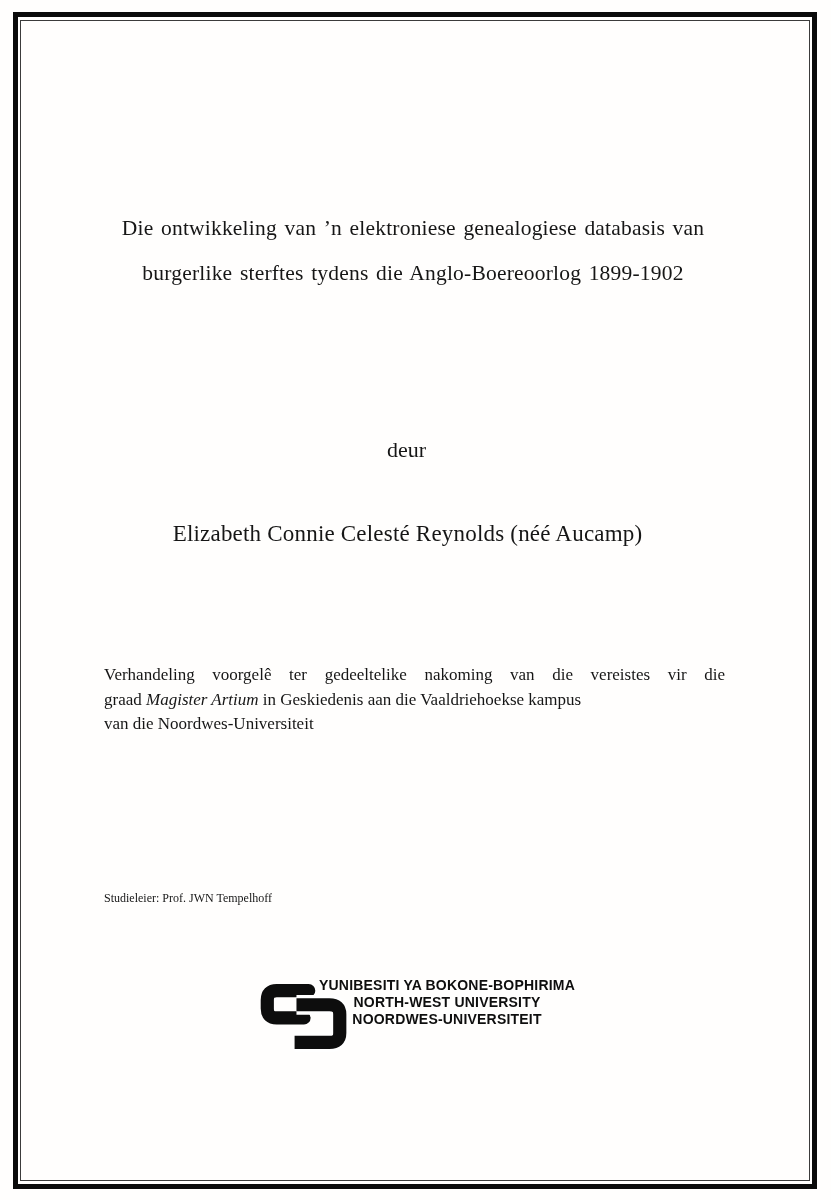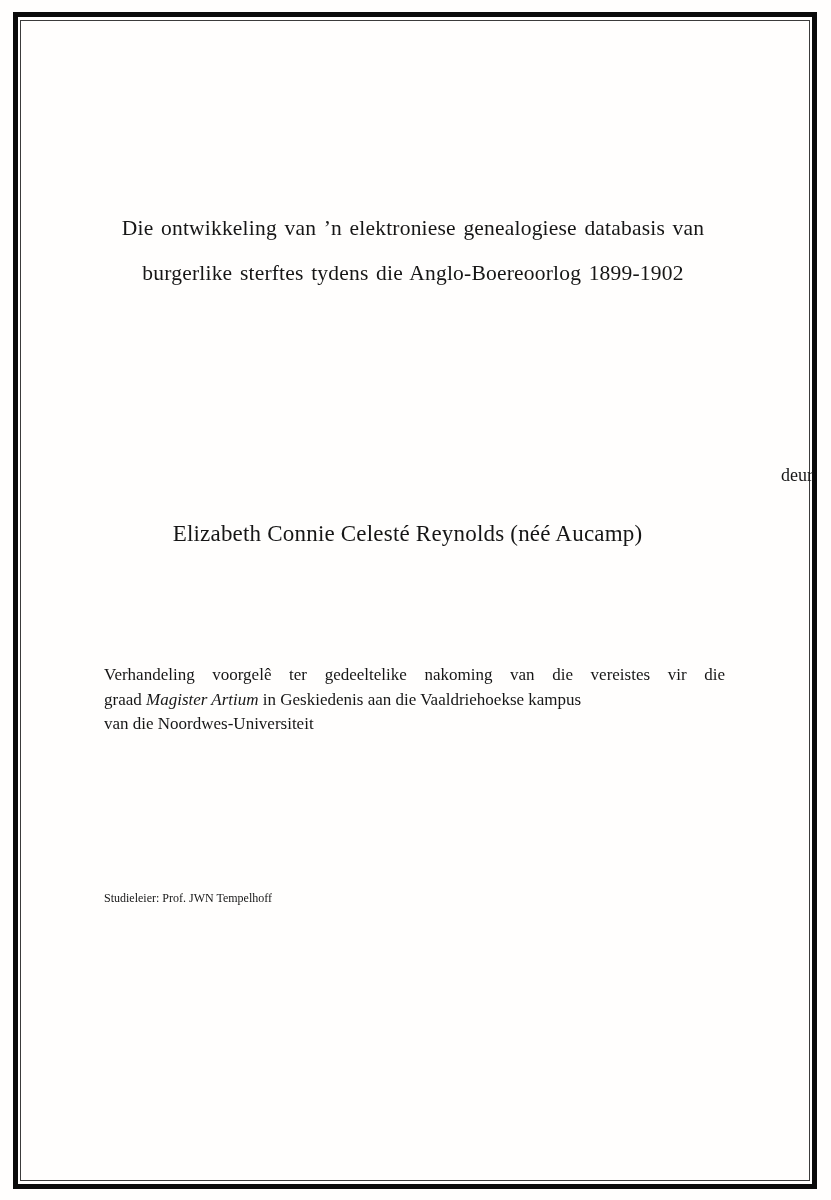--- a/index.html
+++ b/index.html
@@ -34,23 +34,22 @@
     font-size: 21.5px;
     font-weight: 400;
     line-height: 45px;
     letter-spacing: 0.2px;
     word-spacing: 2px;
   }
   .title .tl { display: block; }
   .byline {
     position: absolute;
     left: 0; right: 18px; top: 437px;
-    text-align: right;
-    font-size: 18px;
-    margin-top: 28px;
+    text-align: center;
+    font-size: 22px;
   }
   .author {
     position: absolute;
     left: 0; right: 16px; top: 521px;
     text-align: center;
     font-size: 23px;
     letter-spacing: 0.2px;
   }
   .submission {
     position: absolute;
@@ -115,14 +114,28 @@
   <div class="submission">
     <div class="just">Verhandeling voorgelê ter gedeeltelike nakoming van die vereistes vir die</div>
     <div><span>graad </span><em>Magister Artium</em><span> in Geskiedenis aan die Vaaldriehoekse kampus</span></div>
     <div>van die Noordwes-Universiteit</div>
   </div>
 
   <div class="supervisor">
     <div>Studieleier: Prof. JWN Tempelhoff</div>
   </div>
 
+  <div class="logo">
+    <svg class="logo-mark" width="96" height="82" viewBox="0 0 102 82" xmlns="http://www.w3.org/2000/svg">
+
+      <path d="M 56 13 L 22 13 Q 12 13 12 23 L 12 32 Q 12 42 22 42 L 51 42" fill="none" stroke="#0d0d0d" stroke-width="14" stroke-linecap="round"></path>
+
+      <path d="M 43 28 L 78 28 Q 89 28 89 38 L 89 58 Q 89 68 78 68 L 41 68" fill="none" stroke="#ffffff" stroke-width="21" stroke-linecap="butt"></path>
+      <path d="M 43 28 L 78 28 Q 89 28 89 38 L 89 58 Q 89 68 78 68 L 41 68" fill="none" stroke="#0d0d0d" stroke-width="14" stroke-linecap="butt"></path>
+    </svg>
+    <div class="logo-text">
+      <div>YUNIBESITI YA BOKONE-BOPHIRIMA</div>
+      <div>NORTH-WEST UNIVERSITY</div>
+      <div>NOORDWES-UNIVERSITEIT</div>
+    </div>
+  </div>
 
 </div>
 
 </body></html>

